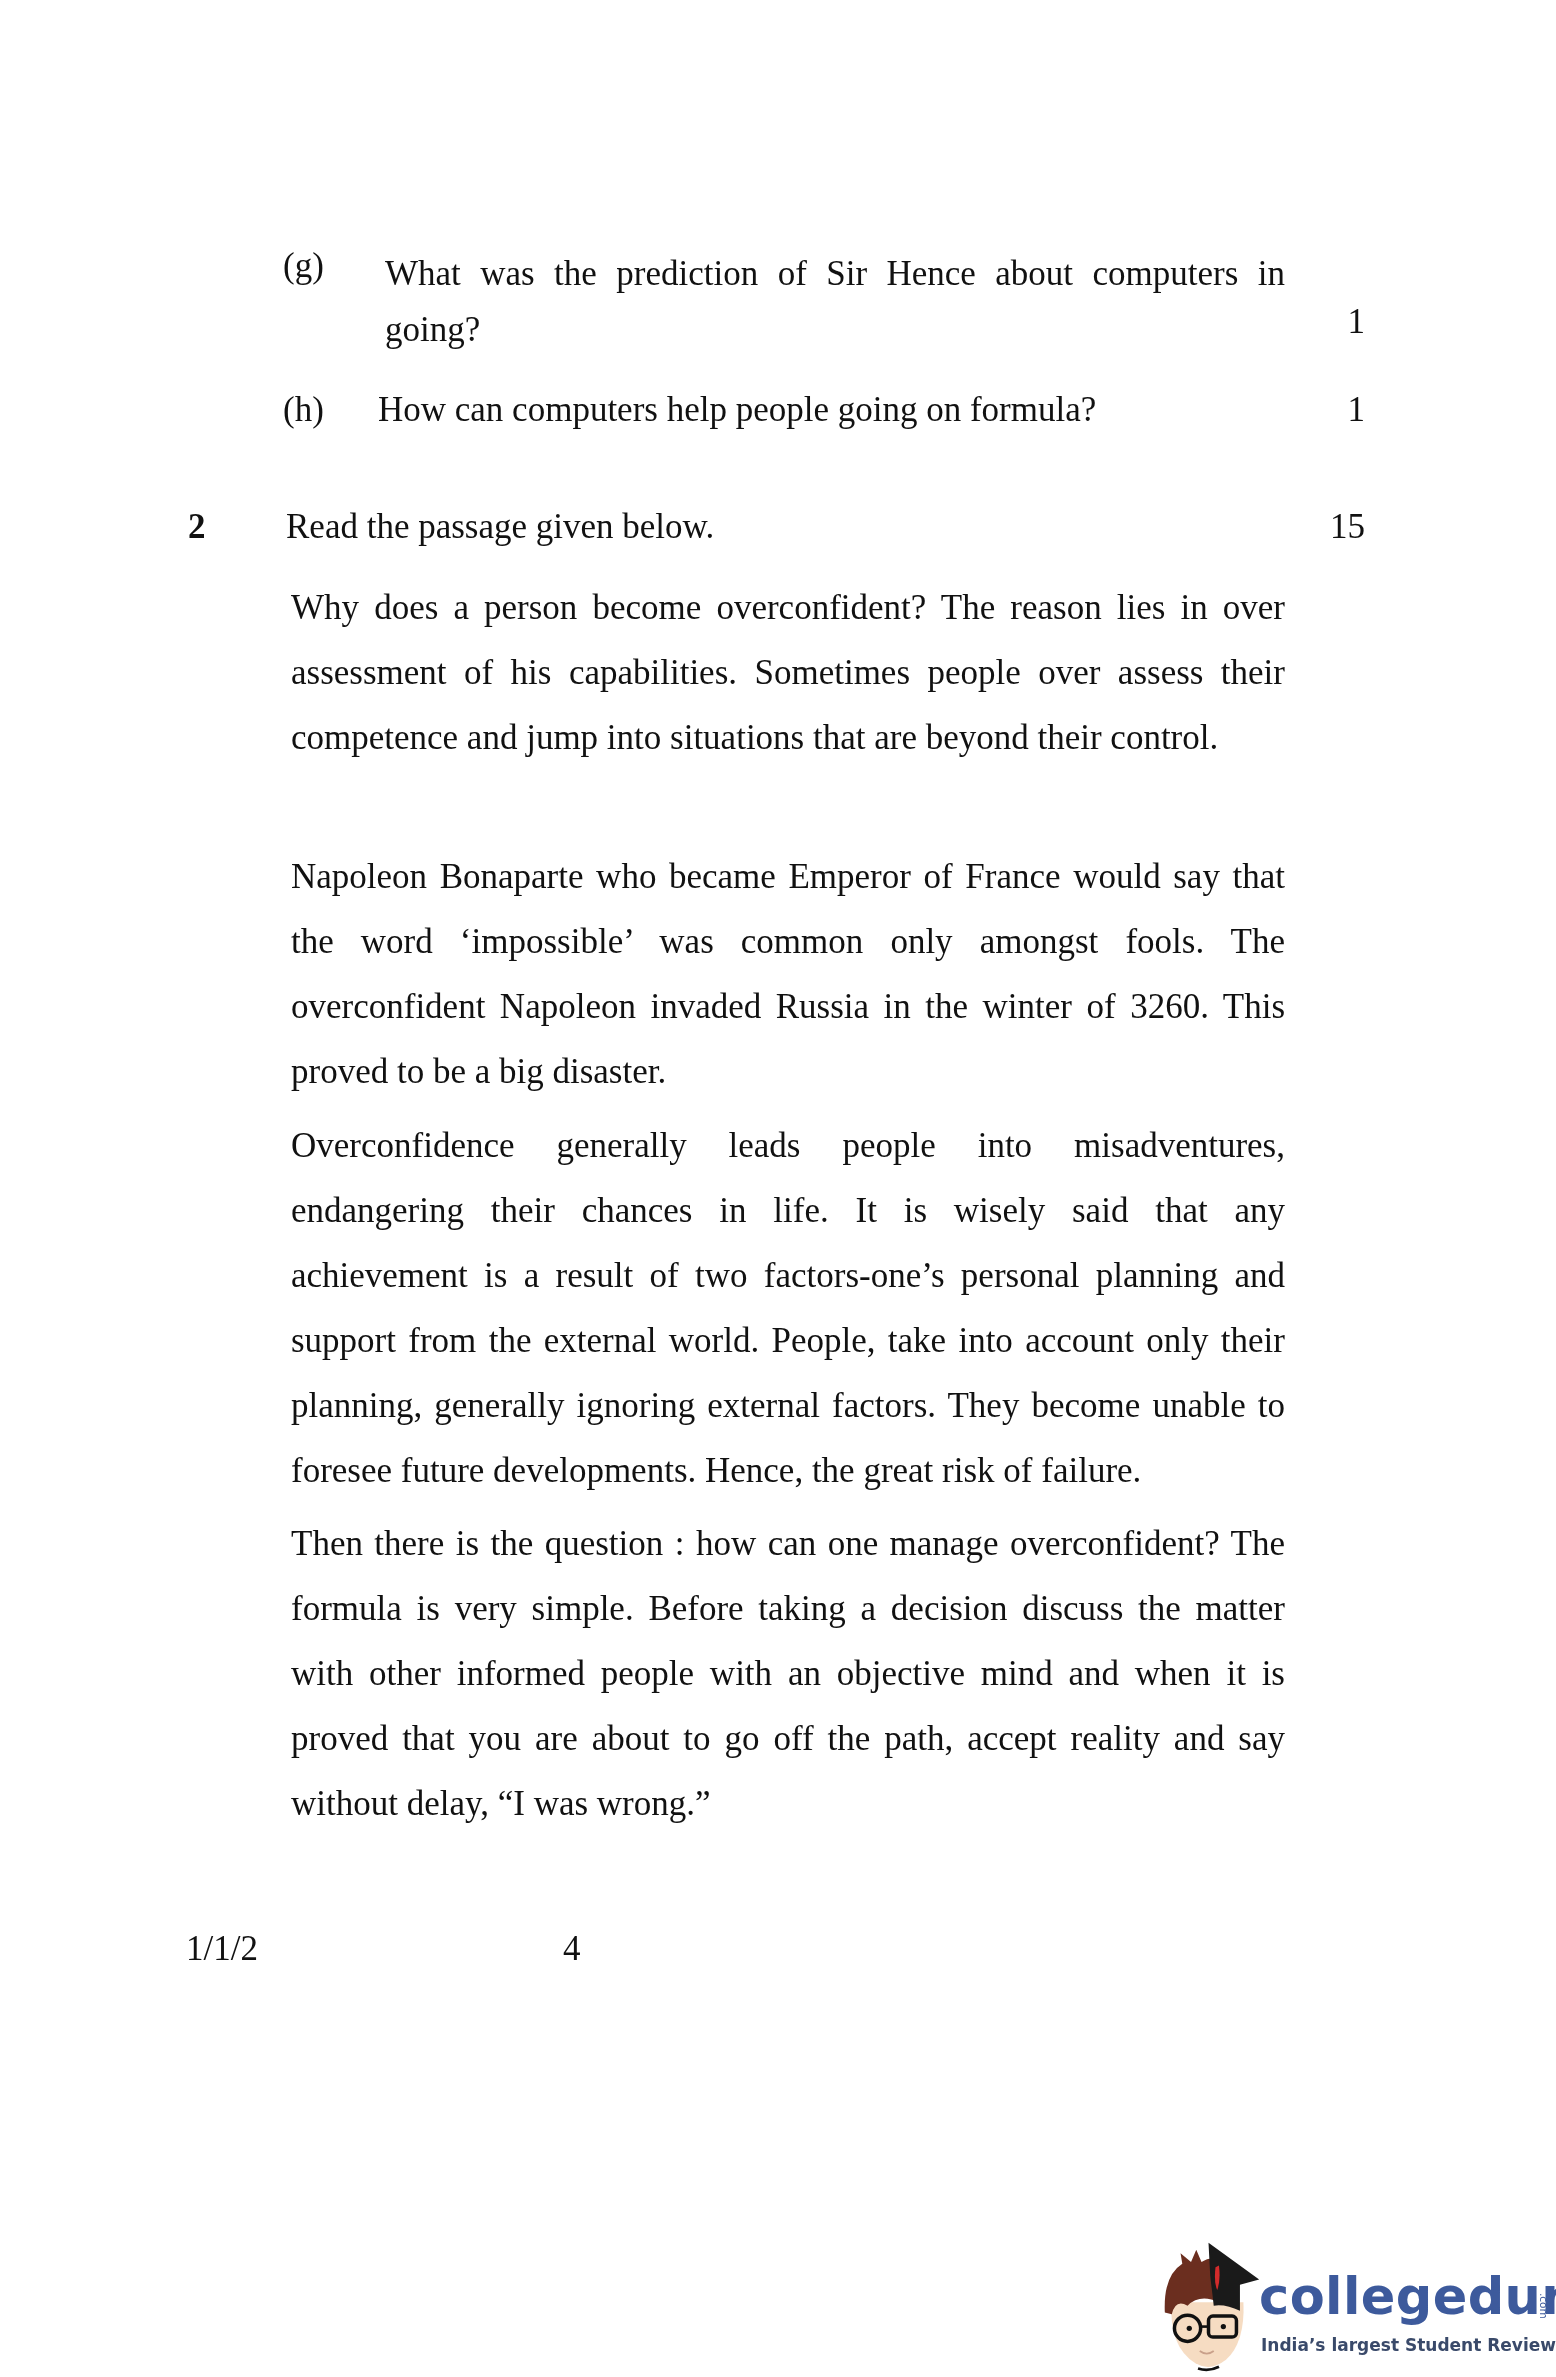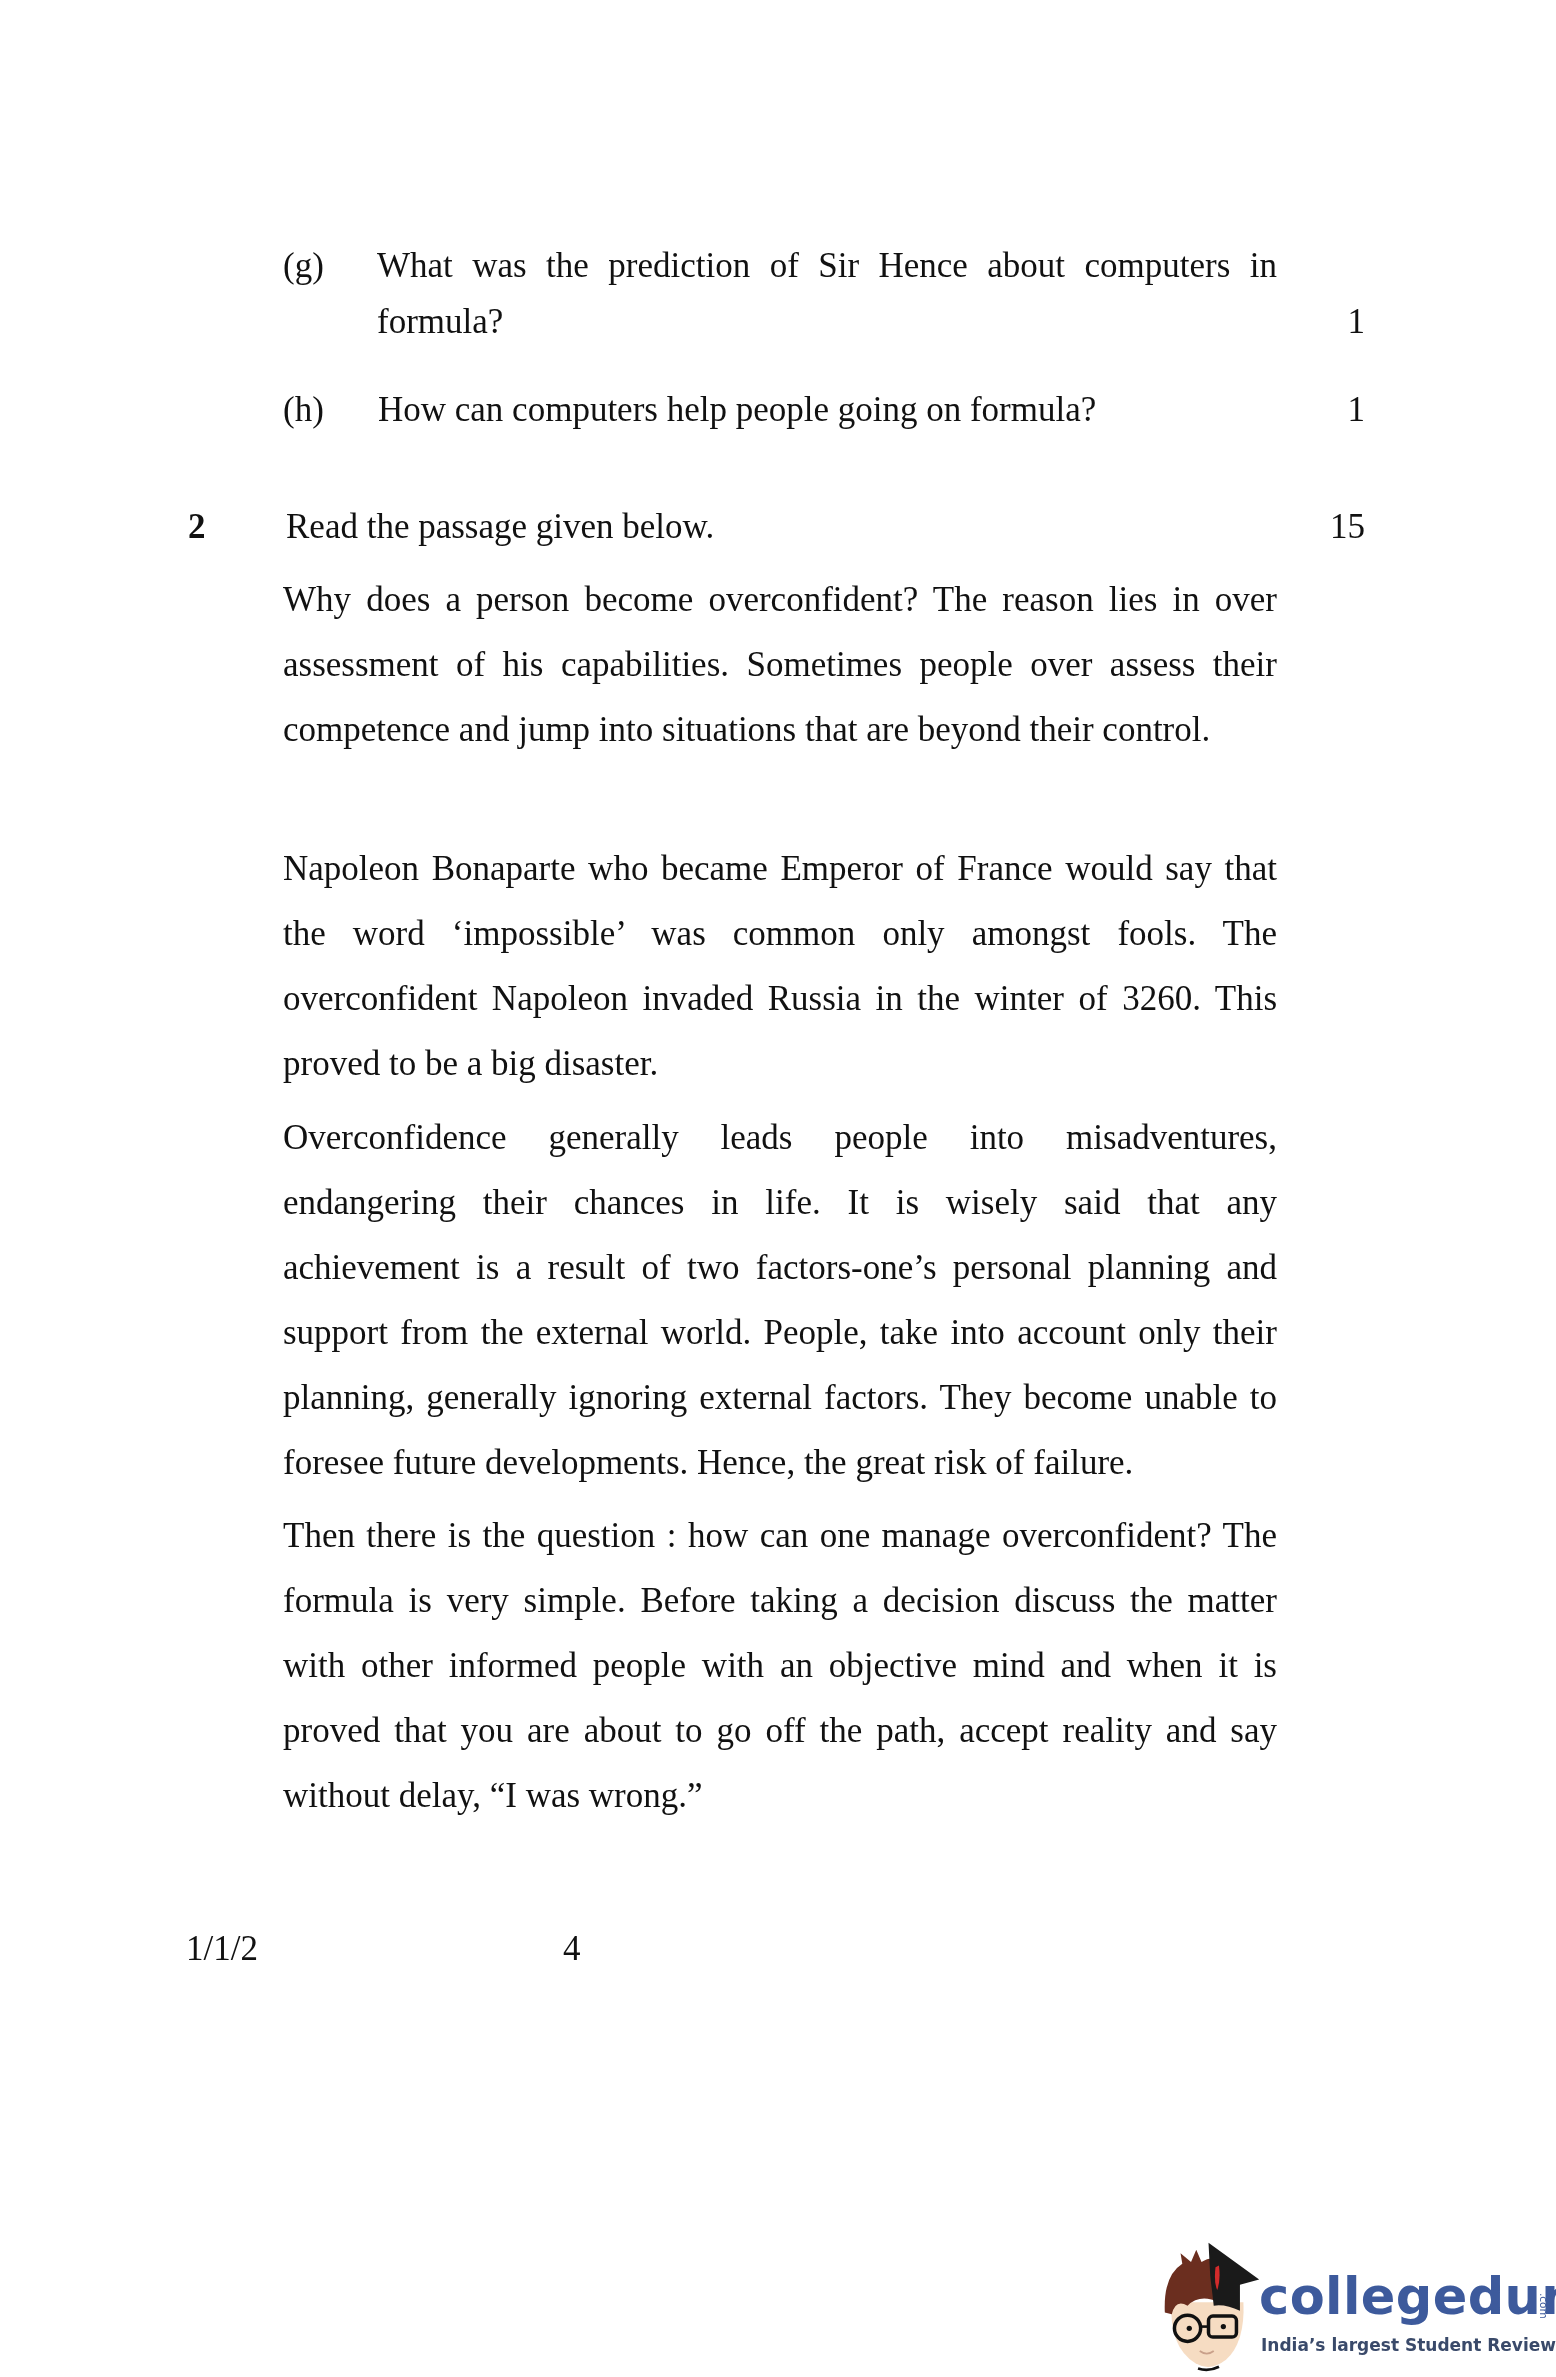--- a/index.html
+++ b/index.html
@@ -1,37 +1,37 @@
 <!DOCTYPE html>
 <html style="font-size:14px"><head>
 <meta charset="utf-8">
 <style>
   html, body { margin:0; padding:0; background:#ffffff; }
   body { width:1557px; height:2377px; position:relative; overflow:hidden;
          font-family:"Liberation Serif", "DejaVu Serif", serif; color:#111; }
   .abs { position:absolute; }
   .txt { font-size:35px; line-height:65px; white-space:nowrap; }
   .para { position:absolute; left:283px; width:994px; font-size:35px; line-height:65px;
-          text-align:justify; text-align-last:left; margin:0; }
+          text-align:justify; text-align-last:left; margin:8px; }
   .mark { position:absolute; right:192px; font-size:35px; line-height:65px; text-align:right; }
   .qnum { font-weight:bold; }
   .logo-word { color:#3d5a9c; font-family:"DejaVu Sans", "Liberation Sans", sans-serif;
                font-size:51px; line-height:51px; font-weight:bold; letter-spacing:0.4px; }
   .logo-tag { color:#3a4a6a; font-family:"DejaVu Sans", "Liberation Sans", sans-serif;
               font-size:17px; font-weight:bold; white-space:nowrap; }
   .logo-com { color:#3d5a9c; font-family:"DejaVu Sans", sans-serif; font-size:10.5px;
               transform:rotate(90deg); transform-origin:left top; white-space:nowrap; }
 </style>
 </head>
 <body>
 
 <div class="abs txt" style="left:283px; top:233px;">(g)</div>
 <div class="para" style="top:233px; width:994px; text-align:justify; text-align-last:left;">
   <span style="position:absolute; left:94px; white-space:nowrap; width:900px; display:block; text-align:justify; text-align-last:justify;">What was the prediction of Sir Hence about computers in</span>
-  <span style="position:absolute; left:94px; top:56px; white-space:nowrap;">formula?</span>
+  <span style="position:absolute; left:94px; top:56px; white-space:nowrap;">going?</span>
 </div>
 <div class="mark" style="top:289px;">1</div>
 
 <div class="abs txt" style="left:283px; top:377px;">(h)</div>
 <div class="abs txt" style="left:378px; top:377px;">How can computers help people going on formula?</div>
 <div class="mark" style="top:377px;">1</div>
 
 <div class="abs txt qnum" style="left:188px; top:494px;">2</div>
 <div class="abs txt" style="left:286px; top:494px;">Read the passage given below.</div>
 <div class="mark" style="top:494px;">15</div>

